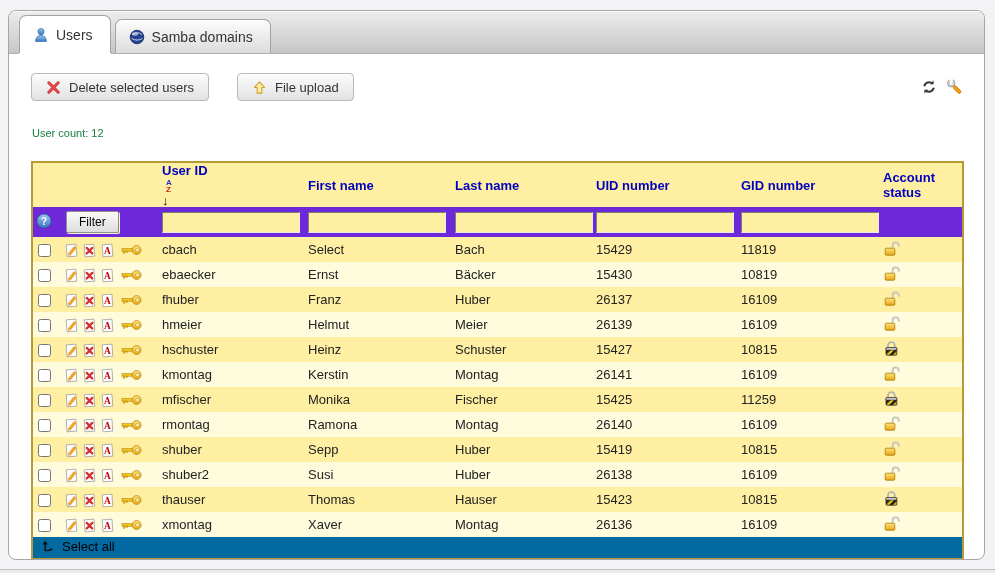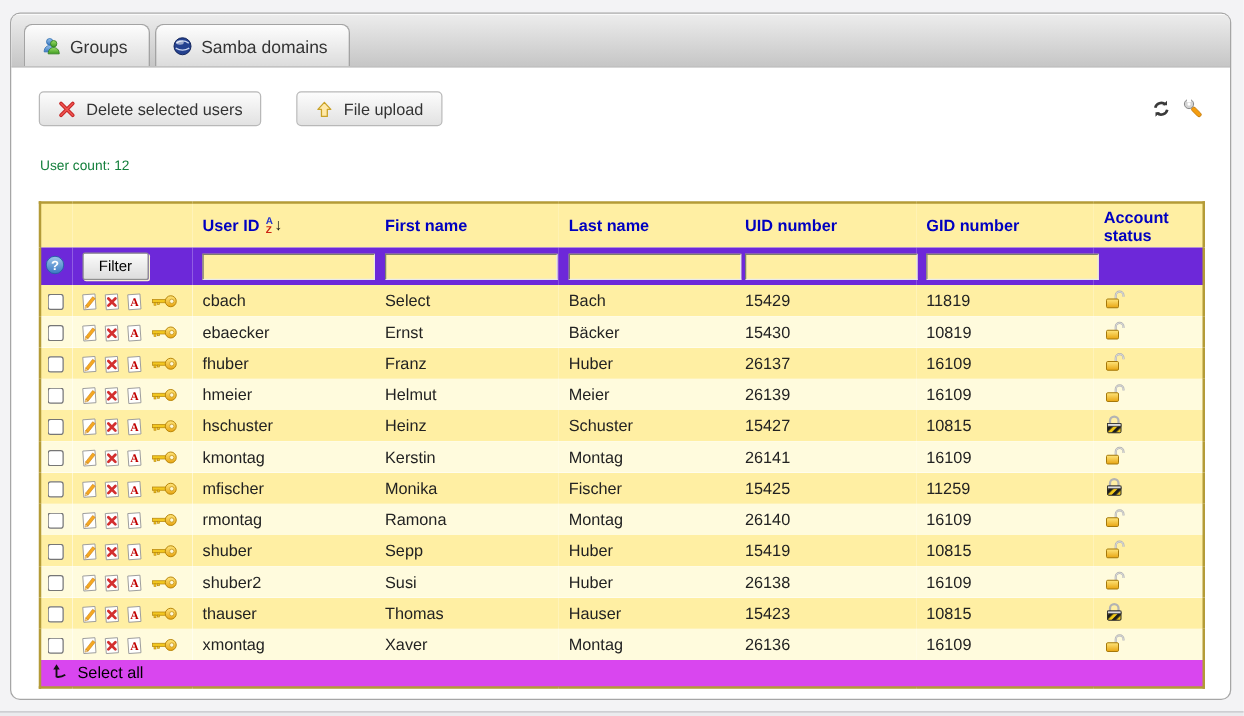--- a/index.html
+++ b/index.html
@@ -49,21 +49,21 @@
   .usercount{position:absolute;top:116px;left:23px;font-size:11px;color:#15803d;}
 
   
   .tablewrap{position:absolute;top:150px;left:22px;width:933px;}
   table{border-collapse:collapse;width:100%;border:2px solid #b49b37;font-size:13px;table-layout:fixed;}
   col.c-check{width:26px;} col.c-act{width:96px;} col.c-user{width:146px;}
   col.c-first{width:147px;} col.c-last{width:141px;} col.c-uid{width:145px;}
   col.c-gid{width:142px;} col.c-status{width:auto;}
   tr.hdr{background:#ffefa3;height:36px;}
   tr.hdr th{color:#0000c0;font-weight:bold;text-align:left;padding:0 6px 0 8px;font-size:13px;line-height:15px;vertical-align:middle;}
-  .sortwrap{display:inline-flex;align-items:flex-start;gap:1px;cursor:pointer;}
+  .sortwrap{display:inline-flex;align-items:flex-start;gap:1px;cursor:pointer;flex-direction:column;}
   .az{display:inline-flex;flex-direction:column;font-size:8px;line-height:7px;font-weight:bold;margin-left:4px;}
   .az .a{color:#2233cc;} .az .z{color:#cc2211;}
   .sarrow{color:#111;font-weight:bold;font-size:13px;line-height:13px;}
   tr.filter{background:#6d28d9;height:30px;}
   tr.filter td{padding:0 6px 0 8px;vertical-align:middle;}
   .helpic{width:16px;height:16px;display:inline-block;cursor:pointer;margin-left:-2px;}
   .filterbtn{
     height:22px;padding:0 12px;font-size:12px;color:#000;cursor:pointer;
     background:linear-gradient(#fbfbfb,#dddddd);border:1px solid #8f8f8f;border-radius:2px;
     box-shadow:1px 1px 0 #f6f2d0;
@@ -76,21 +76,21 @@
   tbody tr{height:25px;}
   tbody tr:nth-child(odd){background:#ffefa3;}
   tbody tr:nth-child(even){background:#fffbdd;}
   tbody td{padding:0 6px 0 8px;vertical-align:middle;white-space:nowrap;overflow:hidden;}
   td.chk, tr.filter td.chk{padding-left:5px;}
   td.acts{padding-left:6px;}
   .rowic{width:15px;height:15px;display:inline-block;vertical-align:middle;margin-right:3px;cursor:pointer;}
   .keyic{width:21px;height:12px;display:inline-block;vertical-align:middle;margin-left:3px;cursor:pointer;}
   input[type=checkbox]{width:13px;height:13px;margin:0;vertical-align:middle;}
   .status{display:inline-block;width:18px;height:17px;}
-  tfoot tr{background:#d946ef;height:22px;}
+  tfoot tr{background:#0369a1;height:22px;}
   tfoot td{padding:0 8px;vertical-align:middle;}
   .selall{display:inline-flex;align-items:center;gap:7px;cursor:pointer;font-size:13px;color:#000;}
   .selic{width:14px;height:14px;display:inline-block;}
   .hiddefs{position:absolute;width:0;height:0;overflow:hidden;}
 </style>
 </head>
 <body>
 
 <svg class="hiddefs" xmlns="http://www.w3.org/2000/svg">
   <defs>
@@ -197,25 +197,25 @@
     <symbol id="i-selectall" viewBox="0 0 16 16">
       <path d="M4.8 13.2 c3.5 0.4 6-0.6 8-2" stroke="#111" stroke-width="1.7" fill="none"></path>
       <path d="M4.8 13.4 V5.4" stroke="#111" stroke-width="1.7"></path>
       <path d="M4.8 1.6 L1.8 6.4 H7.8 Z" fill="#111"></path>
     </symbol>
   </defs>
 </svg>
 
 <div class="window">
   <div class="tabbar">
-    <div class="tab">
+    <div class="tab active">
       <span class="ticon"><svg width="16" height="16">
-            <use href="#i-group"></use>
+            <use href="#i-user"></use>
           </svg></span>
-      <span>Groups</span>
+      <span>Users</span>
     </div>
     <div class="tab">
       <span class="ticon"><svg width="16" height="16">
             <use href="#i-globe"></use>
           </svg></span>
       <span>Samba domains</span>
     </div>
   </div>
 
   <div class="toolbar">

